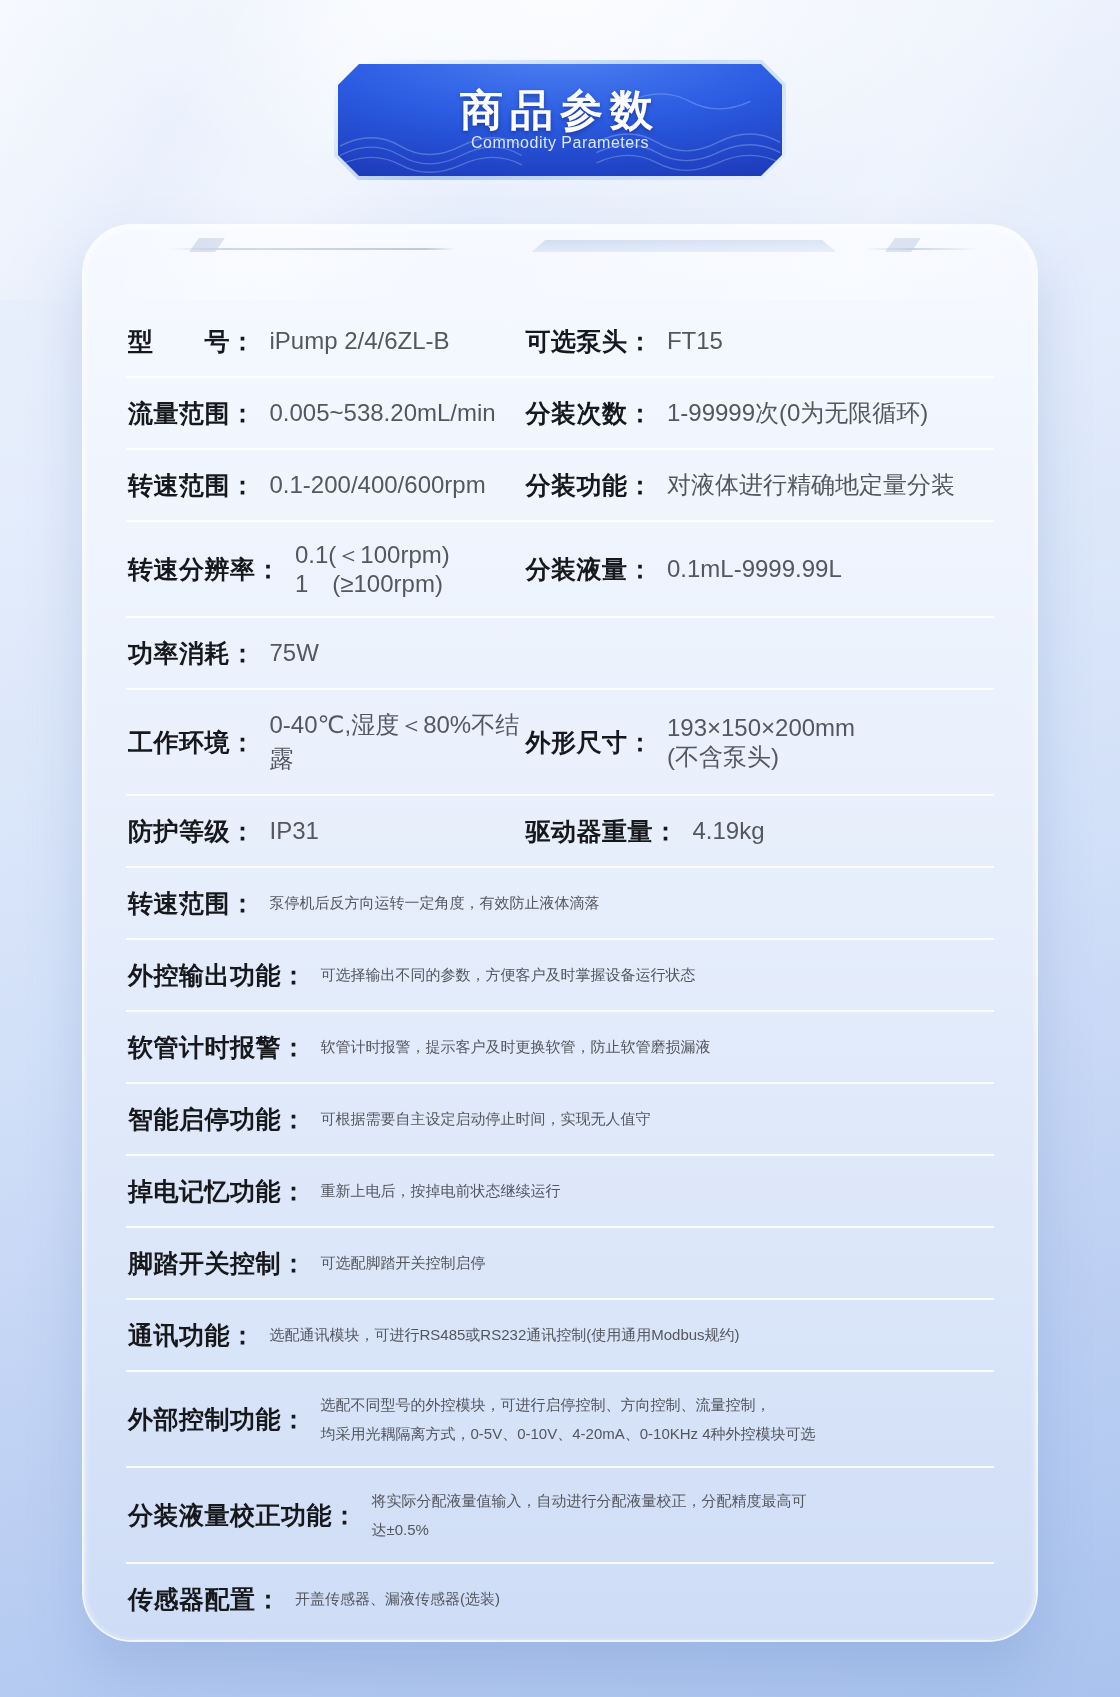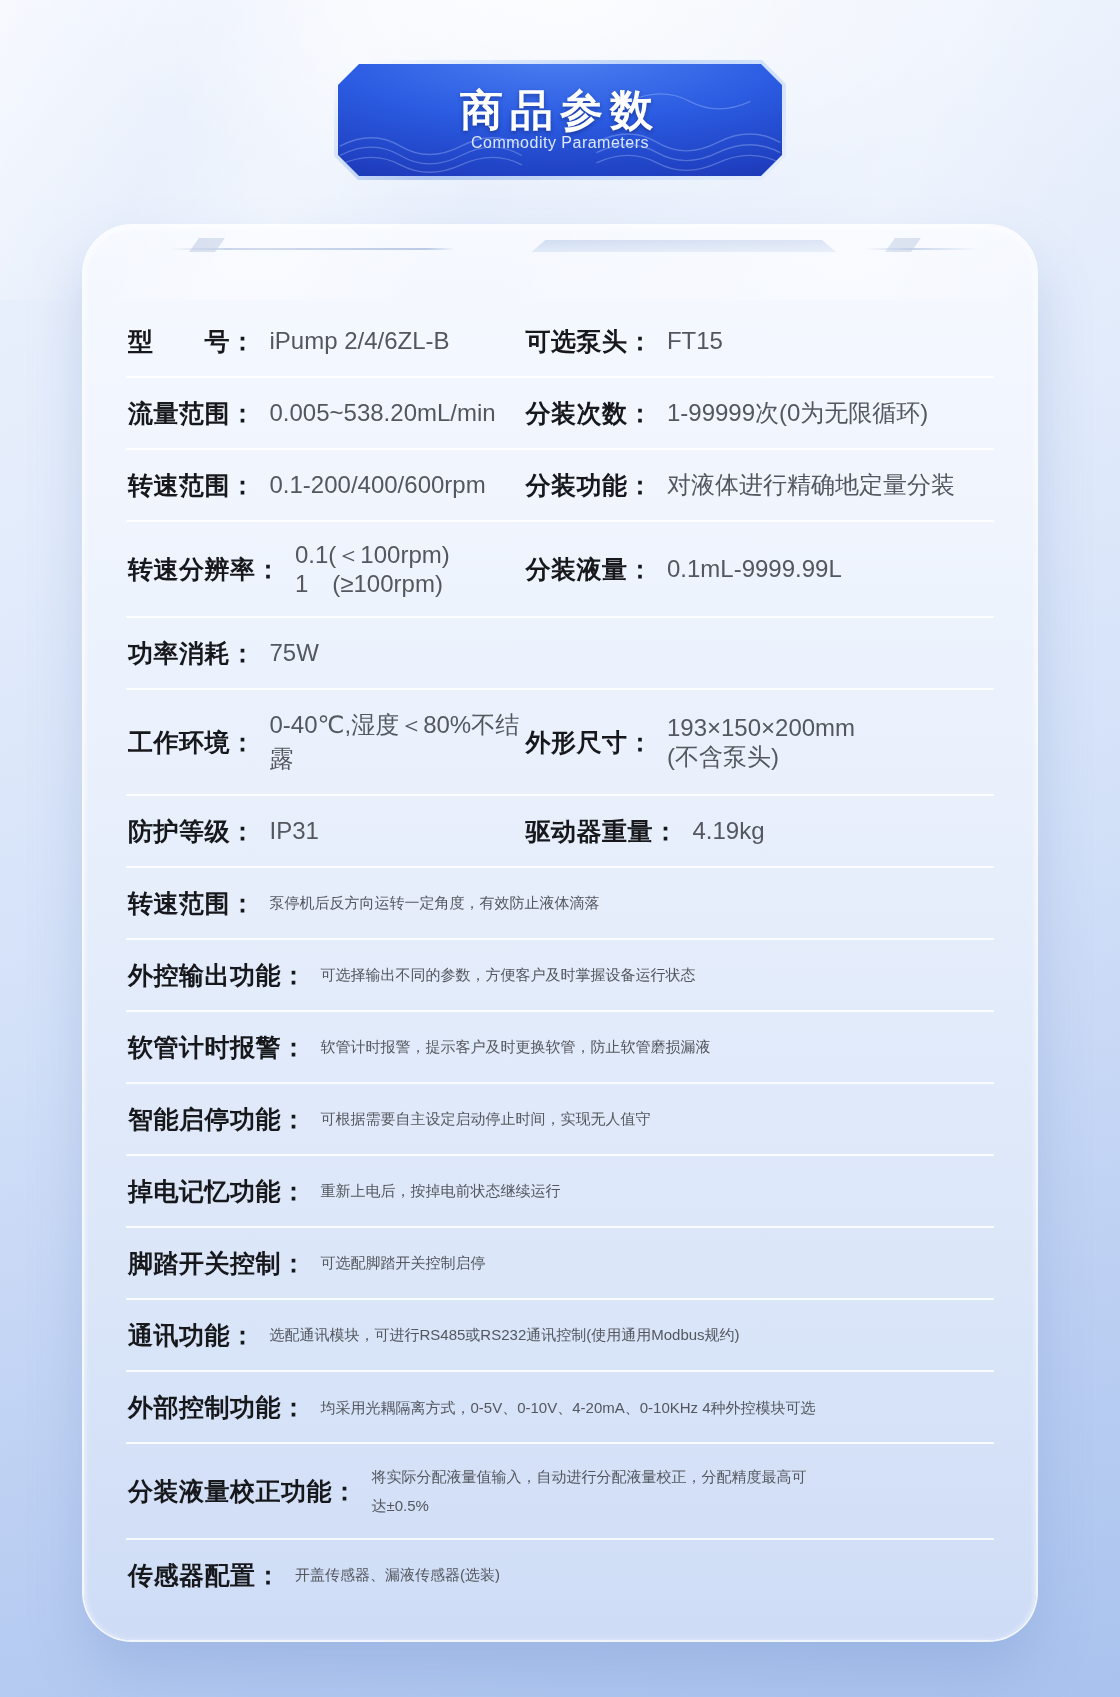--- a/index.html
+++ b/index.html
@@ -248,20 +248,21 @@
           <span class="vals">
               <span class="val">选配通讯模块，可进行RS485或RS232通讯控制(使用通用Modbus规约)</span>
             </span>
         </div>
       </div>
 
       <div class="srow row-full small">
         <div class="cell cell-full two">
           <span class="lbl">外部控制功能：</span>
           <span class="vals">
+            <span class="val">选配不同型号的外控模块，可进行启停控制、方向控制、流量控制，</span>
             <span class="val">均采用光耦隔离方式，0-5V、0-10V、4-20mA、0-10KHz 4种外控模块可选</span>
           </span>
         </div>
       </div>
 
       <div class="srow row-full small">
         <div class="cell cell-full two">
           <span class="lbl">分装液量校正功能：</span>
           <span class="vals">
             <span class="val">将实际分配液量值输入，自动进行分配液量校正，分配精度最高可</span>

